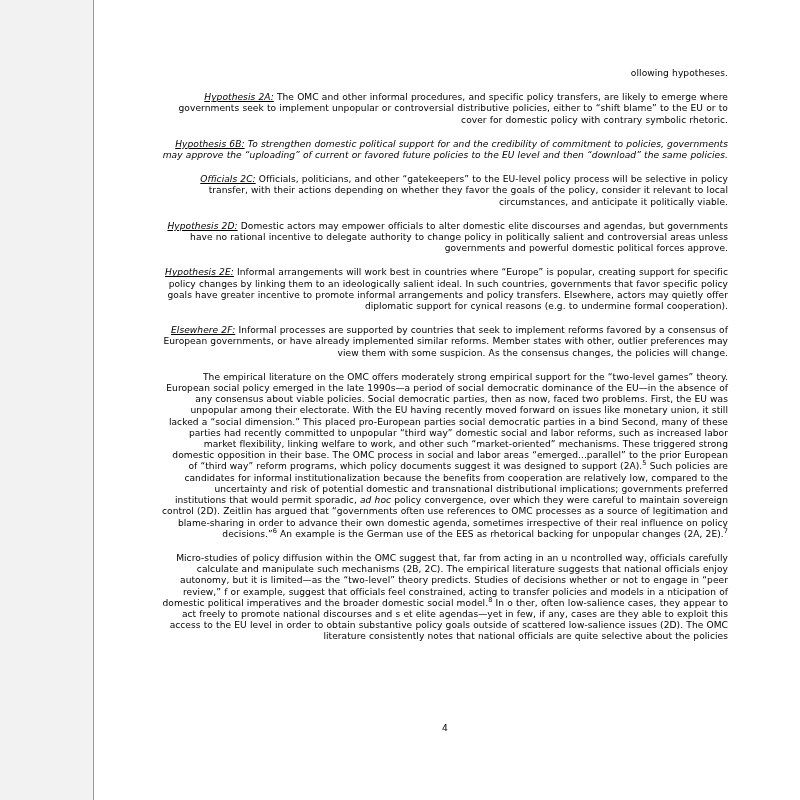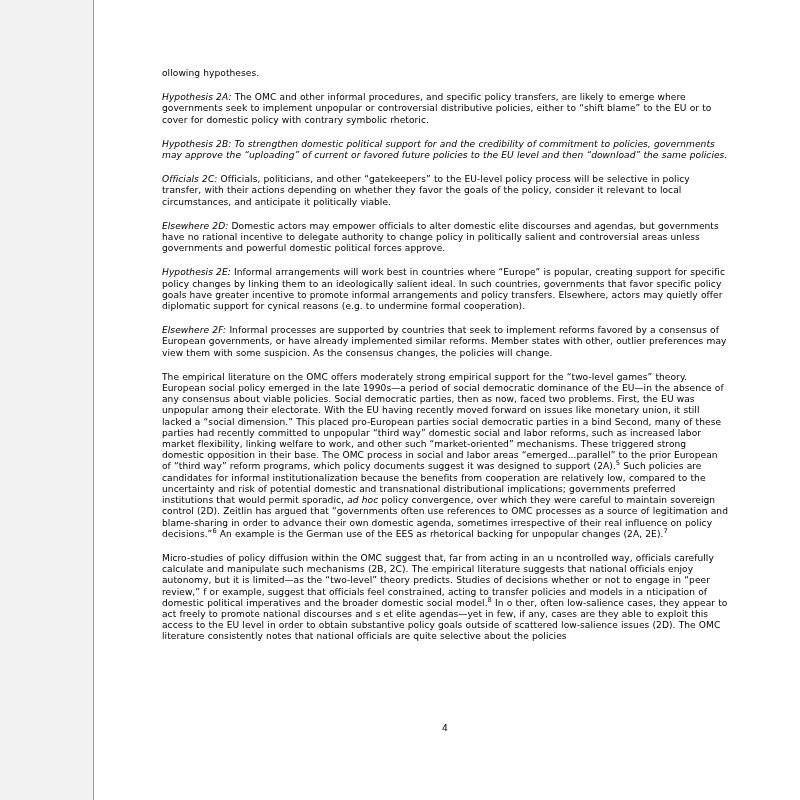--- a/index.html
+++ b/index.html
@@ -41,27 +41,28 @@
   .content {
     position: absolute;
     left: 68px;
     top: 68px;
     width: 566px;
   }
   p.para {
     margin: 0 0 13px 0;
     font-size: 9.1px;
     line-height: 11.2px;
-    text-align: left;
+    text-align: right;
     letter-spacing: 0.05px;
     word-spacing: 0.2px;
   }
   p.para:last-child { margin-bottom: 0; }
   .hyp {
     font-style: italic;
+    text-decoration: underline;
   }
   .ital { font-style: italic; }
   .sup {
     font-size: 6.6px;
     vertical-align: super;
     line-height: 0;
   }
   .pagenum {
     position: absolute;
     left: 0;
@@ -79,25 +80,25 @@
 
   <div class="gutter"></div>
 
   <div class="sheet">
     <div class="content">
 
       <p class="para"><span>ollowing hypotheses.</span></p>
 
       <p class="para"><span class="hyp">Hypothesis 2A:</span><span>  The OMC and other informal procedures, and specific policy transfers, are likely to emerge where governments seek to implement unpopular or controversial distributive policies, either to “shift blame” to the EU or to cover for domestic policy with contrary symbolic rhetoric.</span></p>
 
-      <p class="para ital"><span class="hyp">Hypothesis 2B:</span><span>  To strengthen domestic political support for and the credibility of commitment to policies, governments may approve the “uploading” of current or favored future policies to the EU level and then “download” the same policies.</span></p>
+      <p class="para ital"><span class="hyp">Hypothesis 6B:</span><span>  To strengthen domestic political support for and the credibility of commitment to policies, governments may approve the “uploading” of current or favored future policies to the EU level and then “download” the same policies.</span></p>
 
       <p class="para"><span class="hyp">Officials 2C:</span><span>  Officials, politicians, and other “gatekeepers” to the EU-level policy process will be selective in policy transfer, with their actions depending on whether they favor the goals of the policy, consider it relevant to local circumstances, and anticipate it politically viable.</span></p>
 
-      <p class="para"><span class="hyp">Elsewhere 2D:</span><span>  Domestic actors may empower officials to alter domestic elite discourses and agendas, but governments have no rational incentive to delegate authority to change policy in politically salient and controversial areas unless governments and powerful domestic political forces approve.</span></p>
+      <p class="para"><span class="hyp">Hypothesis 2D:</span><span>  Domestic actors may empower officials to alter domestic elite discourses and agendas, but governments have no rational incentive to delegate authority to change policy in politically salient and controversial areas unless governments and powerful domestic political forces approve.</span></p>
 
       <p class="para"><span class="hyp">Hypothesis 2E:</span><span>  Informal arrangements will work best in countries where “Europe” is popular, creating support for specific policy changes by linking them to an ideologically salient ideal. In such countries, governments that favor specific policy goals have greater incentive to promote informal arrangements and policy transfers. Elsewhere, actors may quietly offer diplomatic support for cynical reasons (e.g. to undermine formal cooperation).</span></p>
 
       <p class="para"><span class="hyp">Elsewhere 2F:</span><span>  Informal processes are supported by countries that seek to implement reforms favored by a consensus of European governments, or have already implemented similar reforms. Member states with other, outlier preferences may view them with some suspicion. As the consensus changes, the policies will change.</span></p>
 
       <p class="para"><span>The empirical literature on the OMC offers moderately strong empirical support for the “two-level games” theory. European social policy emerged in the late 1990s—a period of social democratic dominance of the EU—in the absence of any consensus about viable policies. Social democratic parties, then as now, faced two problems. First, the EU was unpopular among their electorate. With the EU having recently moved forward on issues like monetary union, it still lacked a “social dimension.”  This placed pro-European parties social democratic parties in a bind Second, many of these parties had recently committed to unpopular “third way” domestic social and labor reforms, such as increased labor market flexibility, linking welfare to work, and other such “market-oriented” mechanisms. These triggered strong domestic opposition in their base.  The OMC process in social and labor areas “emerged...parallel” to the prior European of “third way” reform programs, which policy documents suggest it was designed to support (2A).</span><span class="sup">5</span><span>  Such policies are candidates for informal institutionalization because the benefits from cooperation are relatively low, compared to the uncertainty and risk of potential domestic and transnational distributional implications; governments preferred institutions that would permit sporadic, </span><span class="ital">ad hoc</span><span> policy convergence, over which they were careful to maintain sovereign control (2D). Zeitlin has argued that “governments often use references to OMC processes as a source of legitimation and blame-sharing in order to advance their own domestic agenda, sometimes irrespective of their real influence on policy decisions.”</span><span class="sup">6</span><span>  An example is the German use of the EES as rhetorical backing for unpopular changes (2A, 2E).</span><span class="sup">7</span></p>
 
       <p class="para"><span>Micro-studies of policy diffusion within the OMC suggest that, far from acting in an u ncontrolled way, officials carefully calculate and manipulate such mechanisms (2B, 2C). The empirical literature suggests that national officials enjoy autonomy, but it is limited—as the “two-level” theory predicts. Studies of decisions whether or not to engage in “peer review,” f or example, suggest that officials feel constrained, acting to transfer policies and models in a nticipation of domestic political imperatives and the broader domestic social model.</span><span class="sup">8</span><span>  In o ther, often low-salience cases, they appear to act freely to promote national discourses and s et elite agendas—yet in few, if any, cases are they able to exploit this access to the EU level in order to obtain substantive policy goals outside of scattered low-salience issues (2D). The OMC literature consistently notes that national officials are quite selective about the policies</span></p>
 
       <div class="pagenum">4</div>

